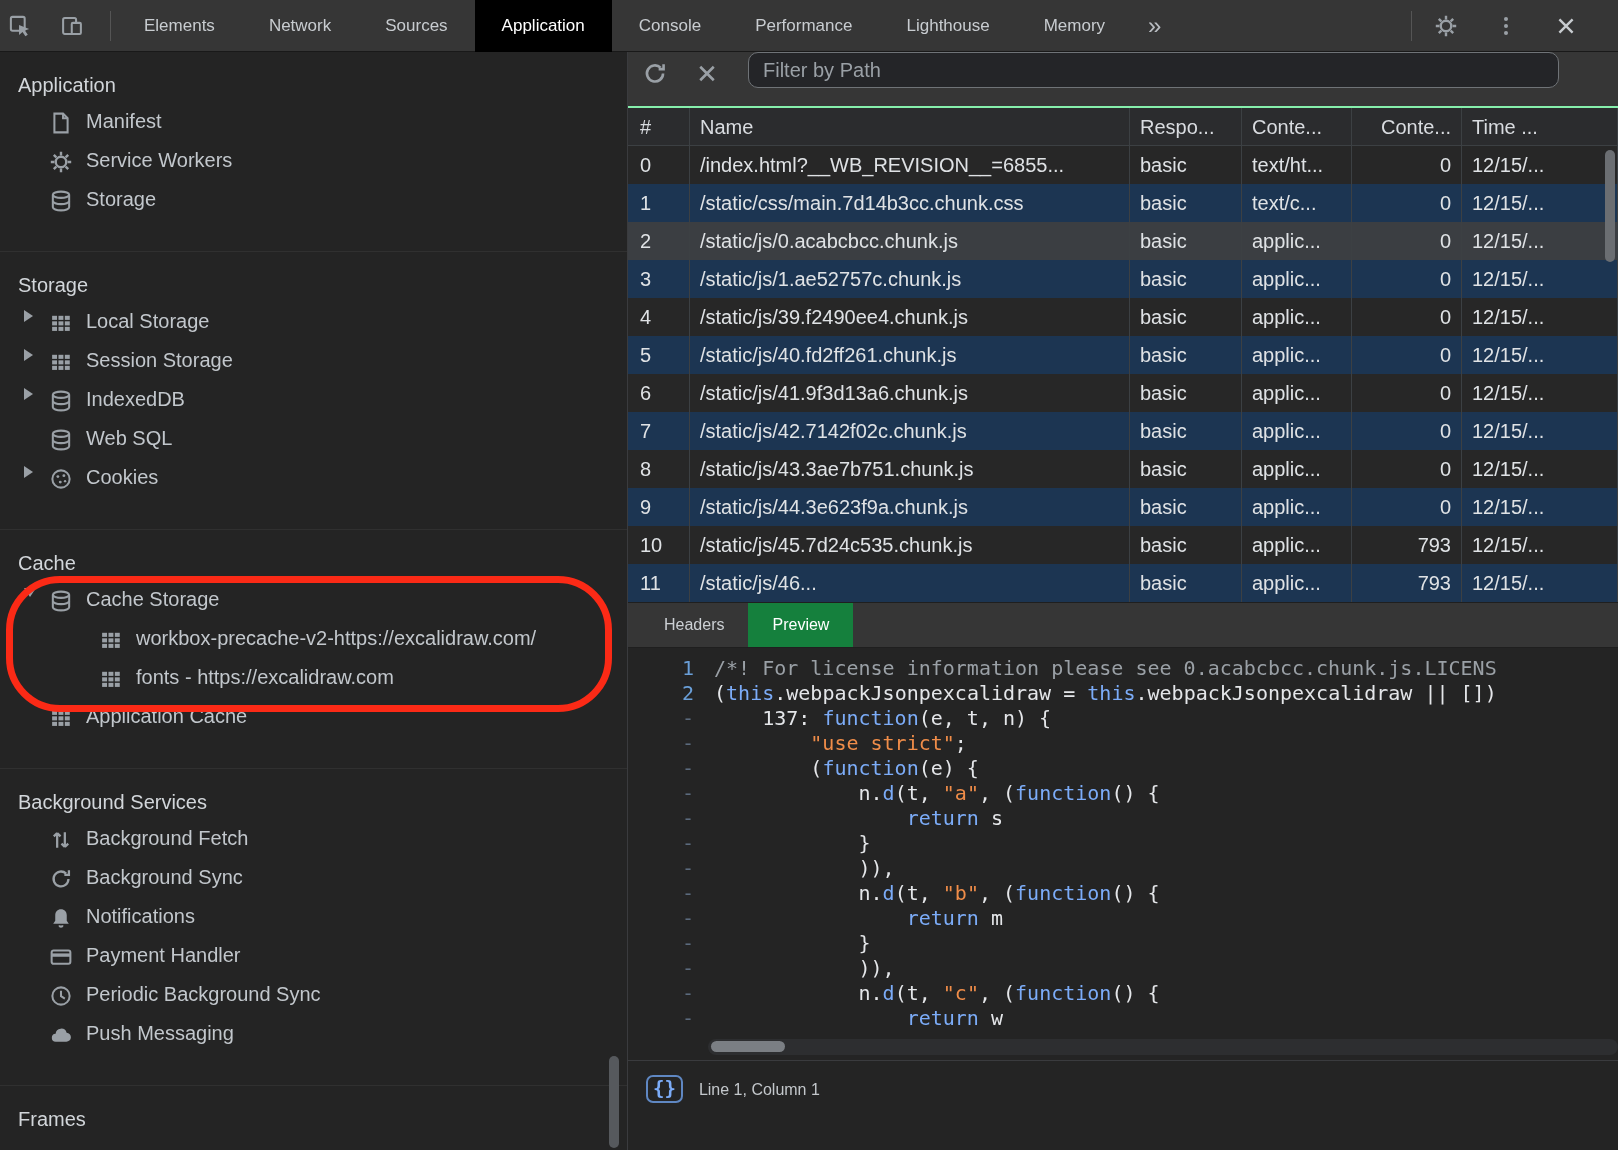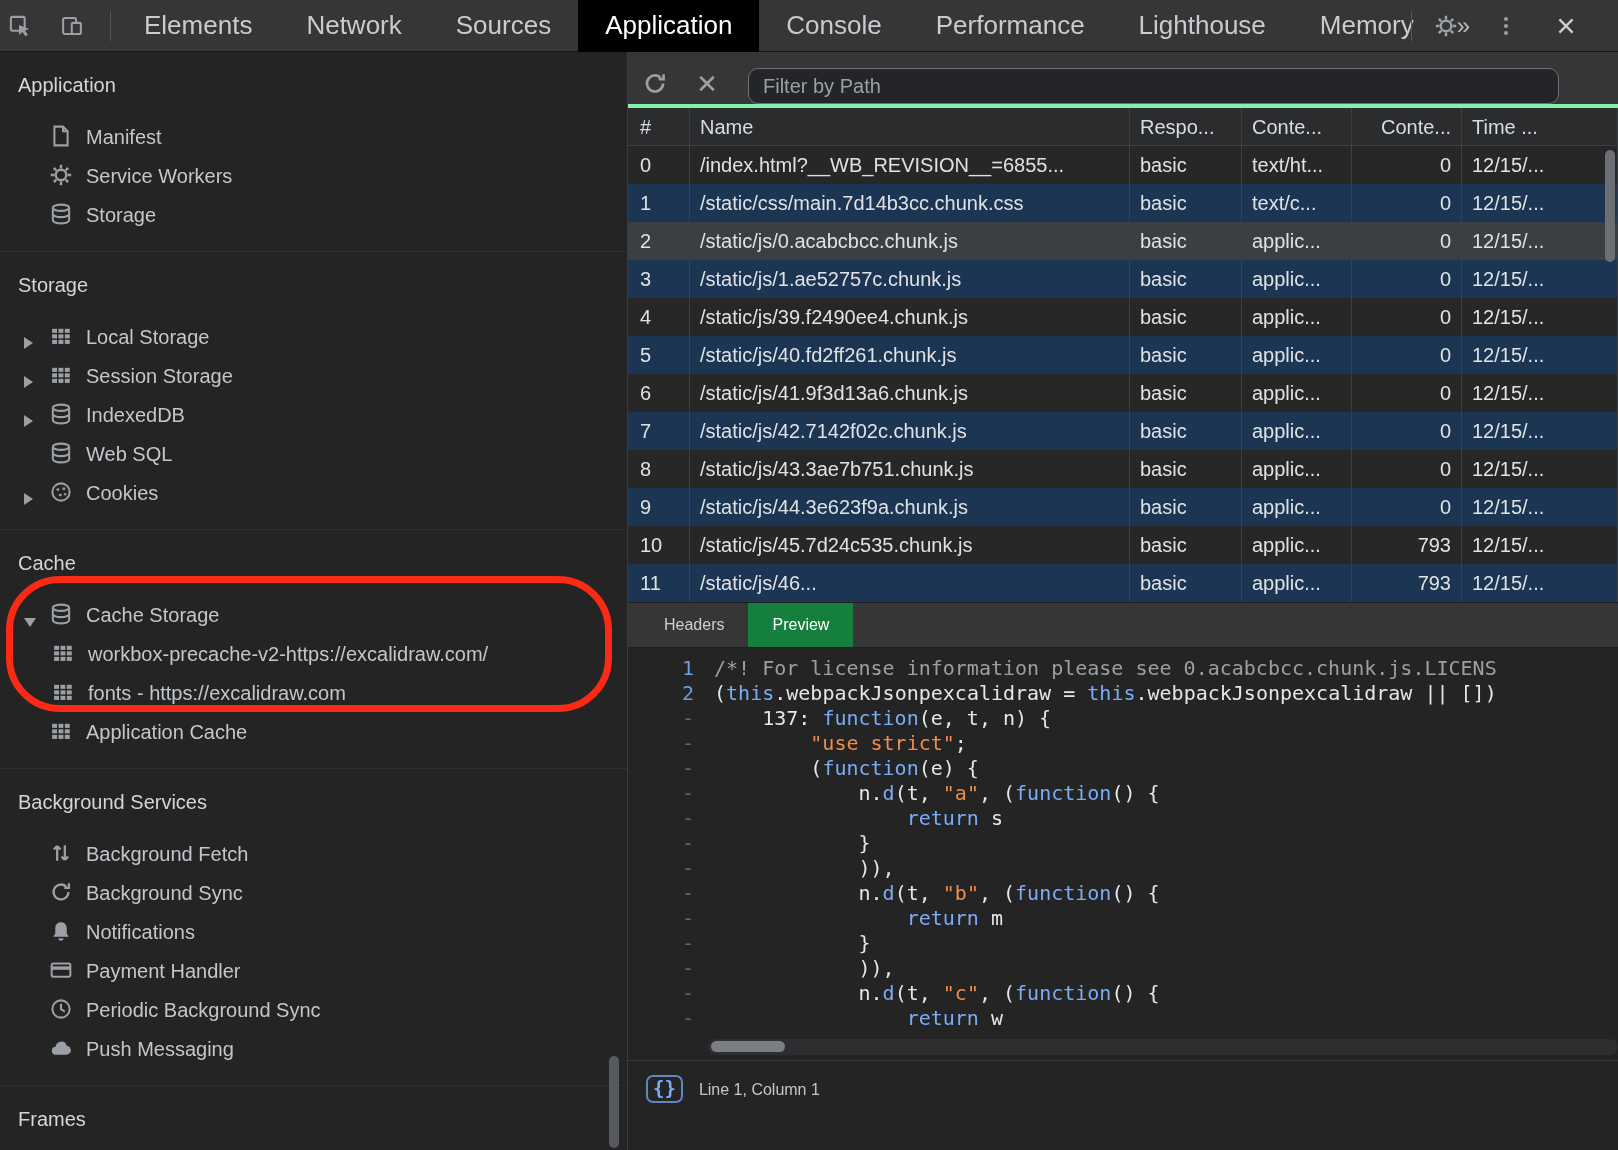--- a/index.html
+++ b/index.html
@@ -6,47 +6,47 @@
   html,body{width:1618px;height:1150px;overflow:hidden;background:#242424;font-family:"Liberation Sans",sans-serif}
   .devtools{position:relative;width:1618px;height:1150px;background:#242424;color:#d6d9dc;overflow:hidden}
 
   
   .main-toolbar{height:52px;background:#363636;border-bottom:1px solid #191919;display:flex;align-items:stretch}
   .mt-left{display:flex;align-items:center;flex:1;min-width:0}
   .icon-btn{width:52px;height:52px;display:flex;align-items:center;justify-content:center;flex:none;cursor:pointer}
   .icon-btn svg{width:26px;height:26px}
   .vsep{width:1px;height:30px;background:#555;margin:0 6px;flex:none}
   .ptabs{display:flex;align-items:stretch;height:52px}
-  .ptab{display:flex;align-items:center;padding:4px 27px;font-size:26px;color:#c8ccd0;white-space:nowrap;cursor:pointer}
+  .ptab{display:flex;align-items:center;padding:4px 27px;font-size:17px;color:#c8ccd0;white-space:nowrap;cursor:pointer}
   .ptab.active{background:#000;color:#fff}
   .more-btn{display:flex;align-items:center;padding:0 16px;font-size:24px;color:#b9bdc2;cursor:pointer}
   .mt-right{display:flex;align-items:center;padding-right:20px;gap:8px}
 
   
   .body-row{display:flex;height:1098px}
 
   
   .sidebar{position:relative;width:628px;flex:none;border-right:1px solid #3a3b3e;background:#242424;overflow:hidden}
   .side-section{padding:16px 0 24px;border-bottom:1px solid rgba(255,255,255,.06)}
   .side-title{height:34px;line-height:34px;padding:0 18px;font-size:20px;color:#d2d6da;margin-bottom:8px}
-  .side-item{height:39px;display:flex;align-items:flex-end;padding-left:24px;font-size:20px;color:#c2c7cc;cursor:pointer;white-space:nowrap}
-  .side-item.child{padding-left:26px}
+  .side-item{height:39px;display:flex;align-items:flex-start;padding-left:24px;font-size:20px;color:#c2c7cc;cursor:pointer;white-space:nowrap}
+  .side-item.child{padding-left:74px}
   .expander{width:24px;display:flex;align-items:center;flex:none}
   .tri-r{width:0;height:0;border-left:9px solid #9aa0a6;border-top:6px solid transparent;border-bottom:6px solid transparent}
   .tri-d{width:0;height:0;border-top:9px solid #9aa0a6;border-left:6px solid transparent;border-right:6px solid transparent}
   .s-icon{width:26px;height:26px;margin-right:12px;flex:none;display:flex;align-items:center;justify-content:center}
   .s-icon svg{width:24px;height:24px}
   .side-scroll-thumb{position:absolute;right:8px;bottom:2px;width:10px;height:92px;background:#56595d;border-radius:5px;cursor:pointer}
 
   
   .annotation-oval{position:absolute;left:6px;top:576px;width:606px;height:136px;border:7px solid #fb2a16;border-radius:54px;pointer-events:none;z-index:50}
 
   
   .panel{flex:1;display:flex;flex-direction:column;min-width:0;background:#242424}
-  .cache-toolbar{height:56px;background:#363636;border-bottom:4px solid #86efac;display:flex;align-items:flex-end;padding:0 59px 0 12px;flex:none}
+  .cache-toolbar{height:56px;background:#363636;border-bottom:2px solid #86efac;display:flex;align-items:flex-start;padding:0 59px 0 12px;flex:none}
   .ct-btn{width:42px;height:42px;display:flex;align-items:center;justify-content:center;cursor:pointer;flex:none}
   .ct-btn svg{width:27px;height:27px}
   .filter-input{flex:1;height:36px;margin-left:14px;background:#242528;border:1px solid #6f7377;border-radius:10px;color:#d6d9dc;font-size:20px;padding:0 14px;outline:none;min-width:0;font-family:"Liberation Sans",sans-serif}
   .filter-input::placeholder{color:#9aa0a6}
 
   
   .dg-header,.dg-row{display:grid;grid-template-columns:62px 440px 112px 110px 110px 1fr}
   .dg-header{height:38px;background:#2b2c2e;border-bottom:1px solid #3c4043;font-size:20px;color:#d9dce0;flex:none}
   .dg-cell{padding:0 10px;line-height:38px;white-space:nowrap;overflow:hidden;border-right:1px solid #3c4043}
   .dg-cell.c0{padding-left:12px}

